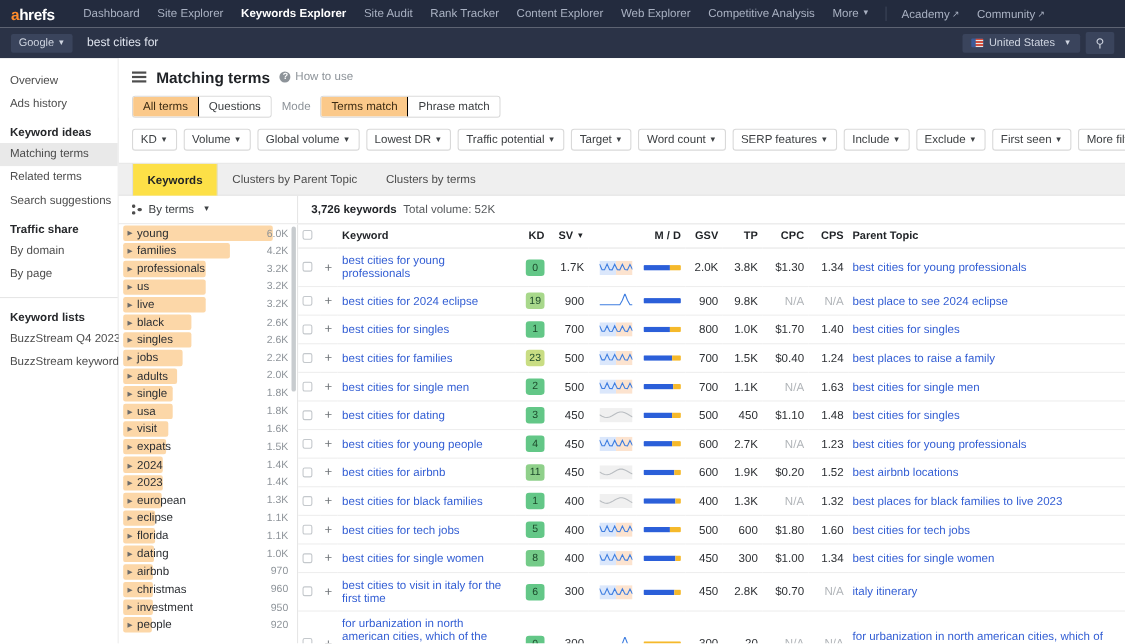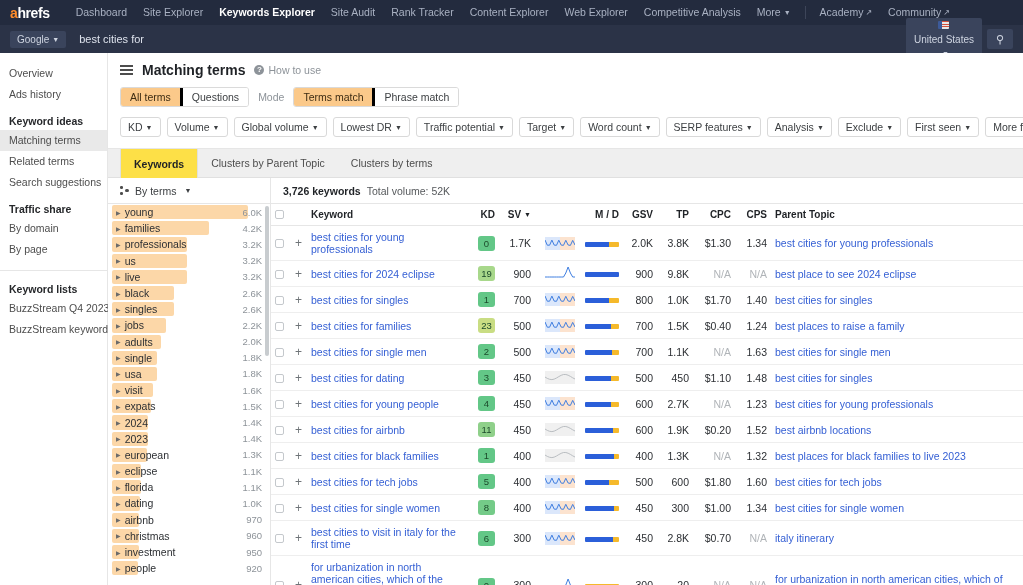--- a/index.html
+++ b/index.html
@@ -47,21 +47,21 @@
     background: #3a445c; color: #cfd5e1; border-radius: 2px;
     font-size: 10px; padding: 3px 7px; display: flex; align-items: center;
     margin-right: 10px;
   }
   .se-query {
     flex: 1; color: #dde2ec; font-size: 11px; padding-left: 3px;
   }
   .country {
     background: #3a445c; color: #cfd5e1; border-radius: 2px;
     font-size: 10px; padding: 3px 8px; display: flex; align-items: center;
-    gap: 5px; margin-right: 5px; flex-direction: column;
+    gap: 5px; margin-right: 5px;
   }
   .flag {
     width: 11px; height: 8px; background: #3c5a99; position: relative;
     border-radius: 1px; overflow: hidden; display: inline-block;
   }
   .flag::after {
     content:''; position: absolute; right: 0; top: 0; width: 7px; height: 8px;
     background: repeating-linear-gradient(to bottom,#d4503d 0 1.3px,#e8e8e8 1.3px 2.6px);
   }
   .searchbtn {
@@ -103,21 +103,21 @@
   .howto { color: #8d9399; font-size: 10.5px; display: flex; align-items: center; gap: 4px; }
   .qmark {
     width: 10px; height: 10px; border-radius: 50%; background: #8d9399;
     color: #fff; font-size: 8px; line-height: 10px; text-align: center; font-weight: bold;
   }
 
   .mode-row { display: flex; align-items: center; gap: 9px; margin-top: 9px; }
   .seg { display: flex; border: 1px solid #dadada; border-radius: 3px; overflow: hidden; }
   .seg div {
     padding: 3px 9px; font-size: 10.5px; color: #3d4043; background: #fff;
-    border-right: 3px solid #000000; white-space: nowrap;
+    border-right: 1px solid #000000; white-space: nowrap;
   }
   .seg div:last-child { border-right: none; }
   .seg div.on { background: #fbc98a; color: #3d2c13; }
   .mode-lbl { color: #8d9399; font-size: 10.5px; }
 
   .filter-row {
     display: flex; gap: 6px; padding: 10px 12px 11px 12px;
     border-bottom: 1px solid #e6e6e6; flex-wrap: nowrap;
   }
   .fbtn {
@@ -354,21 +354,21 @@
         </div>
         <div class="fbtn">
           <span>Word count</span>
           <span class="caret">▼</span>
         </div>
         <div class="fbtn">
           <span>SERP features</span>
           <span class="caret">▼</span>
         </div>
         <div class="fbtn">
-          <span>Analysis</span>
+          <span>Include</span>
           <span class="caret">▼</span>
         </div>
         <div class="fbtn">
           <span>Exclude</span>
           <span class="caret">▼</span>
         </div>
         <div class="fbtn">
           <span>First seen</span>
           <span class="caret">▼</span>
         </div>

